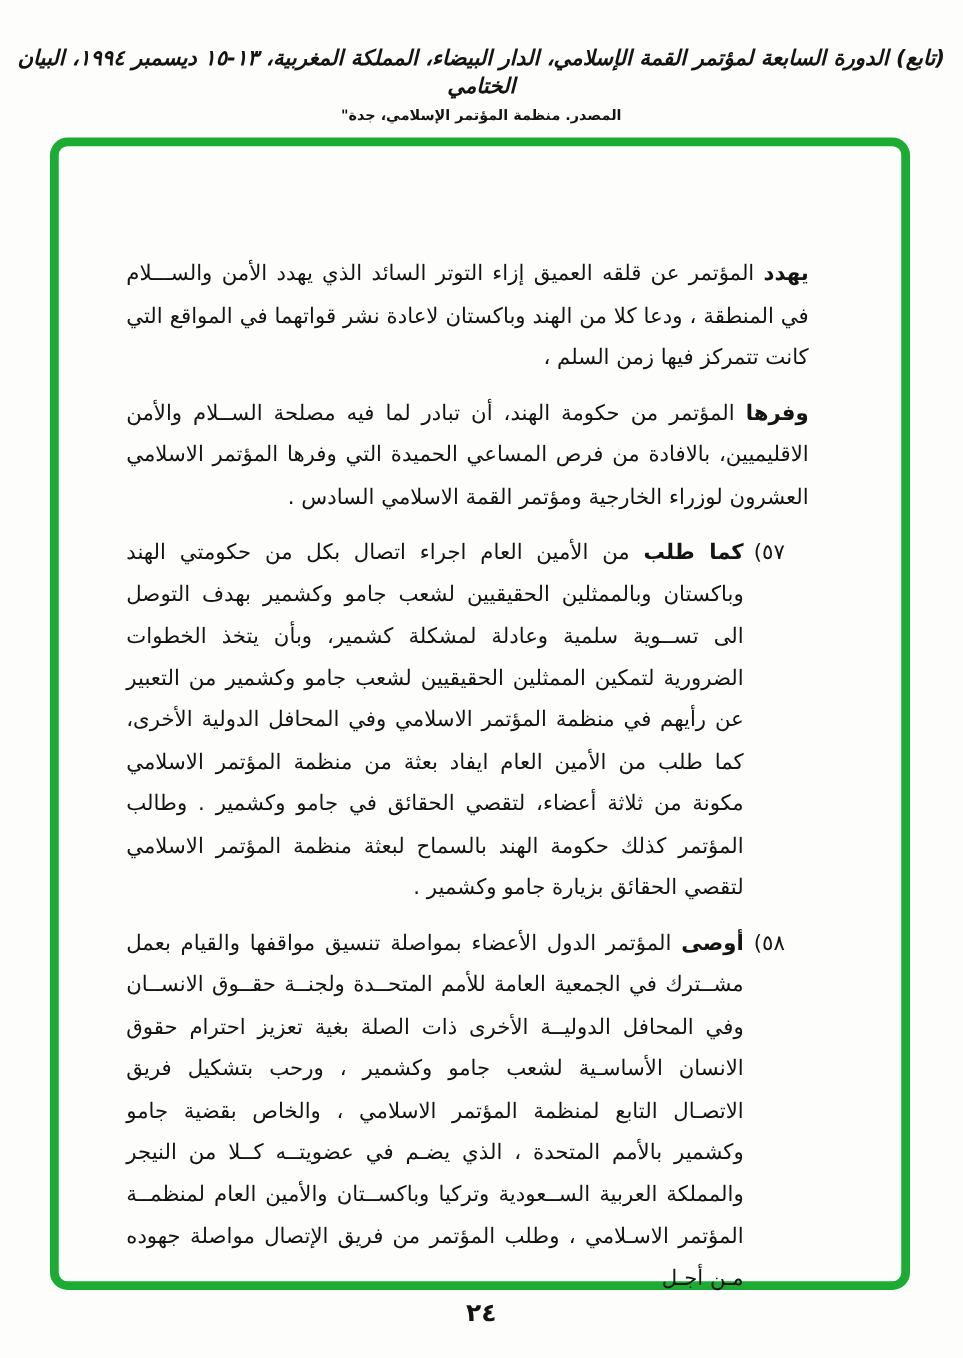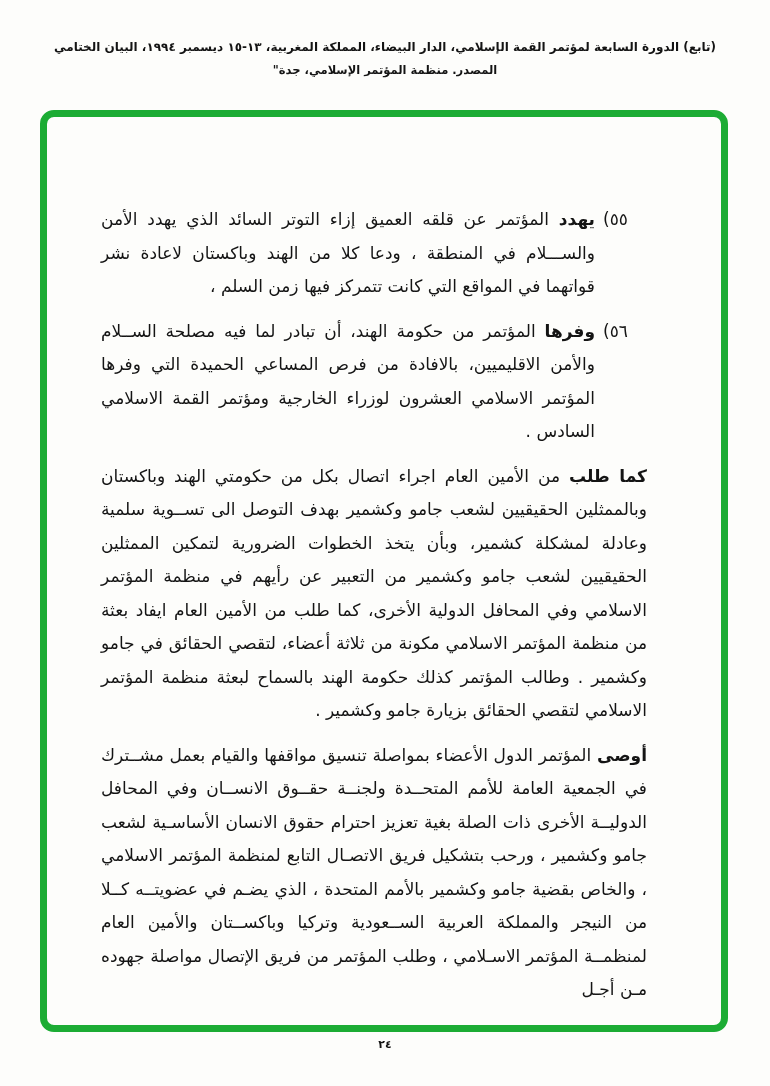--- a/index.html
+++ b/index.html
@@ -13,24 +13,25 @@
   }
   .header {
     position: absolute;
     top: 36px;
     left: 0;
     width: 770px;
     text-align: center;
     direction: rtl;
   }
   .header-line1 {
-    font-size: 12px;
+    font-size: 17px;
     font-weight: bold;
     letter-spacing: 0.2px;
     line-height: 22px;
+    font-style: italic;
   }
   .header-line2 {
     font-size: 11.5px;
     font-weight: bold;
     margin-top: 4px;
     line-height: 16px;
   }
   .frame {
     position: absolute;
     left: 40px;
@@ -63,45 +64,45 @@
   }
   .para-lead {
     font-weight: bold;
   }
   .page-number {
     position: absolute;
     top: 1038px;
     left: 0;
     width: 770px;
     text-align: center;
-    font-size: 11px;
+    font-size: 20px;
     font-weight: bold;
     direction: rtl;
   }
 </style>
 </head>
 <body>
 
 <div class="header">
   <div class="header-line1">(تابع) الدورة السابعة لمؤتمر القمة الإسلامي، الدار البيضاء، المملكة المغربية، ١٣-١٥ ديسمبر ١٩٩٤، البيان الختامي</div>
   <div class="header-line2">المصدر.   منظمة المؤتمر الإسلامي، جدة"</div>
 </div>
 
 <div class="frame" style="border-color: rgb(28, 172, 52);">
   <div class="content" id="paragraph-list">
       <div class="para">
-        <div class="para-num">٥٥)</div>
         <div class="para-text"><span class="para-lead">يهدد</span> المؤتمر عن قلقه العميق إزاء التوتر السائد الذي يهدد الأمن والســـلام في المنطقة ، ودعا كلا من الهند وباكستان لاعادة نشر قواتهما في المواقع التي كانت تتمركز فيها زمن السلم ،</div>
       </div>
       <div class="para">
-        <div class="para-num">٥٦)</div>
         <div class="para-text"><span class="para-lead">وفرها</span> المؤتمر من حكومة الهند، أن تبادر لما فيه مصلحة الســلام والأمن الاقليميين، بالافادة من فرص المساعي الحميدة التي وفرها المؤتمر الاسلامي العشرون لوزراء الخارجية ومؤتمر القمة الاسلامي السادس .</div>
       </div>
       <div class="para">
+        <div class="para-num">٥٧)</div>
         <div class="para-text"><span class="para-lead">كما طلب</span> من الأمين العام اجراء اتصال بكل من حكومتي الهند وباكستان وبالممثلين الحقيقيين لشعب جامو وكشمير بهدف التوصل الى تســوية سلمية وعادلة لمشكلة كشمير، وبأن يتخذ الخطوات الضرورية لتمكين الممثلين الحقيقيين لشعب جامو وكشمير من التعبير عن رأيهم في منظمة المؤتمر الاسلامي وفي المحافل الدولية الأخرى، كما طلب من الأمين العام ايفاد بعثة من منظمة المؤتمر الاسلامي مكونة من ثلاثة أعضاء، لتقصي الحقائق في جامو وكشمير .  وطالب المؤتمر كذلك حكومة الهند بالسماح لبعثة منظمة المؤتمر الاسلامي لتقصي الحقائق بزيارة جامو وكشمير .</div>
       </div>
       <div class="para">
+        <div class="para-num">٥٨)</div>
         <div class="para-text"><span class="para-lead">أوصى</span> المؤتمر الدول الأعضاء بمواصلة تنسيق مواقفها والقيام بعمل مشــترك في الجمعية العامة للأمم المتحــدة ولجنــة حقــوق الانســان وفي المحافل الدوليــة الأخرى ذات الصلة بغية تعزيز احترام حقوق الانسان الأساسـية لشعب جامو وكشمير ، ورحب بتشكيل فريق الاتصـال التابع لمنظمة المؤتمر الاسلامي ، والخاص بقضية جامو وكشمير بالأمم المتحدة ، الذي يضـم في عضويتــه كــلا من النيجر والمملكة العربية الســعودية وتركيا وباكســتان والأمين العام  لمنظمــة المؤتمر الاسـلامي ، وطلب المؤتمر من فريق الإتصال مواصلة جهوده مـن أجـل</div>
       </div>
     </div>
 </div>
 
 <div class="page-number">٢٤</div>
 
 </body></html>

